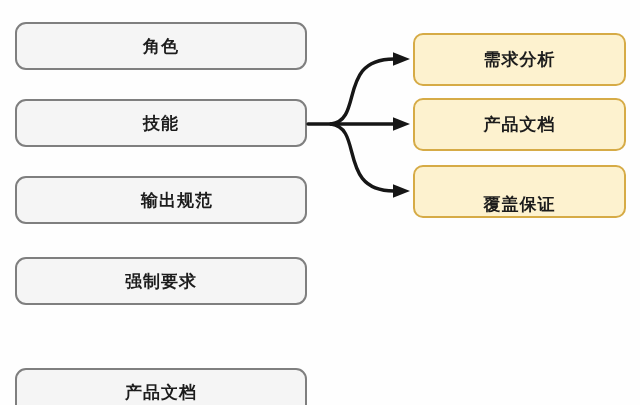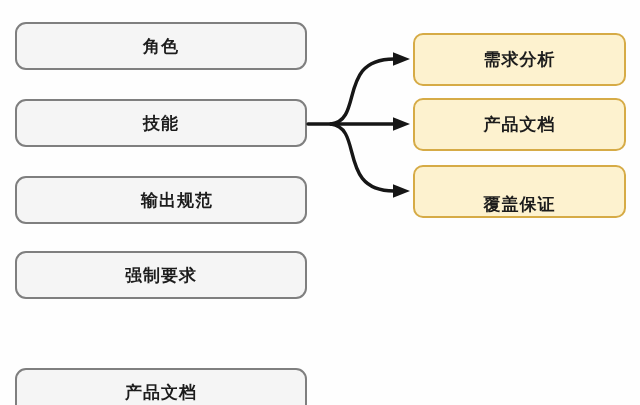--- a/index.html
+++ b/index.html
@@ -46,21 +46,21 @@
     left:413px;
     width:213px;
     height:53px;
     background:var(--yellow-fill);
     border:2.5px solid var(--yellow-border);
     border-radius:10px;
   }
   .ln-0{top:22px;}
   .ln-1{top:99px;font-family:Liberation Serif, serif;}
   .ln-2{top:176px;padding-left:32px;}
-  .ln-3{top:251px;}
+  .ln-3{top:257px;}
   .ln-4{top:351px;margin-top:17px;}
   .rn-0{top:33px;}
   .rn-1{top:98px;}
   .rn-2{top:165px;align-items:flex-end;}
   .arrows{
     position:absolute;
     left:0;top:0;
     width:640px;height:405px;
     pointer-events:none;
   }

